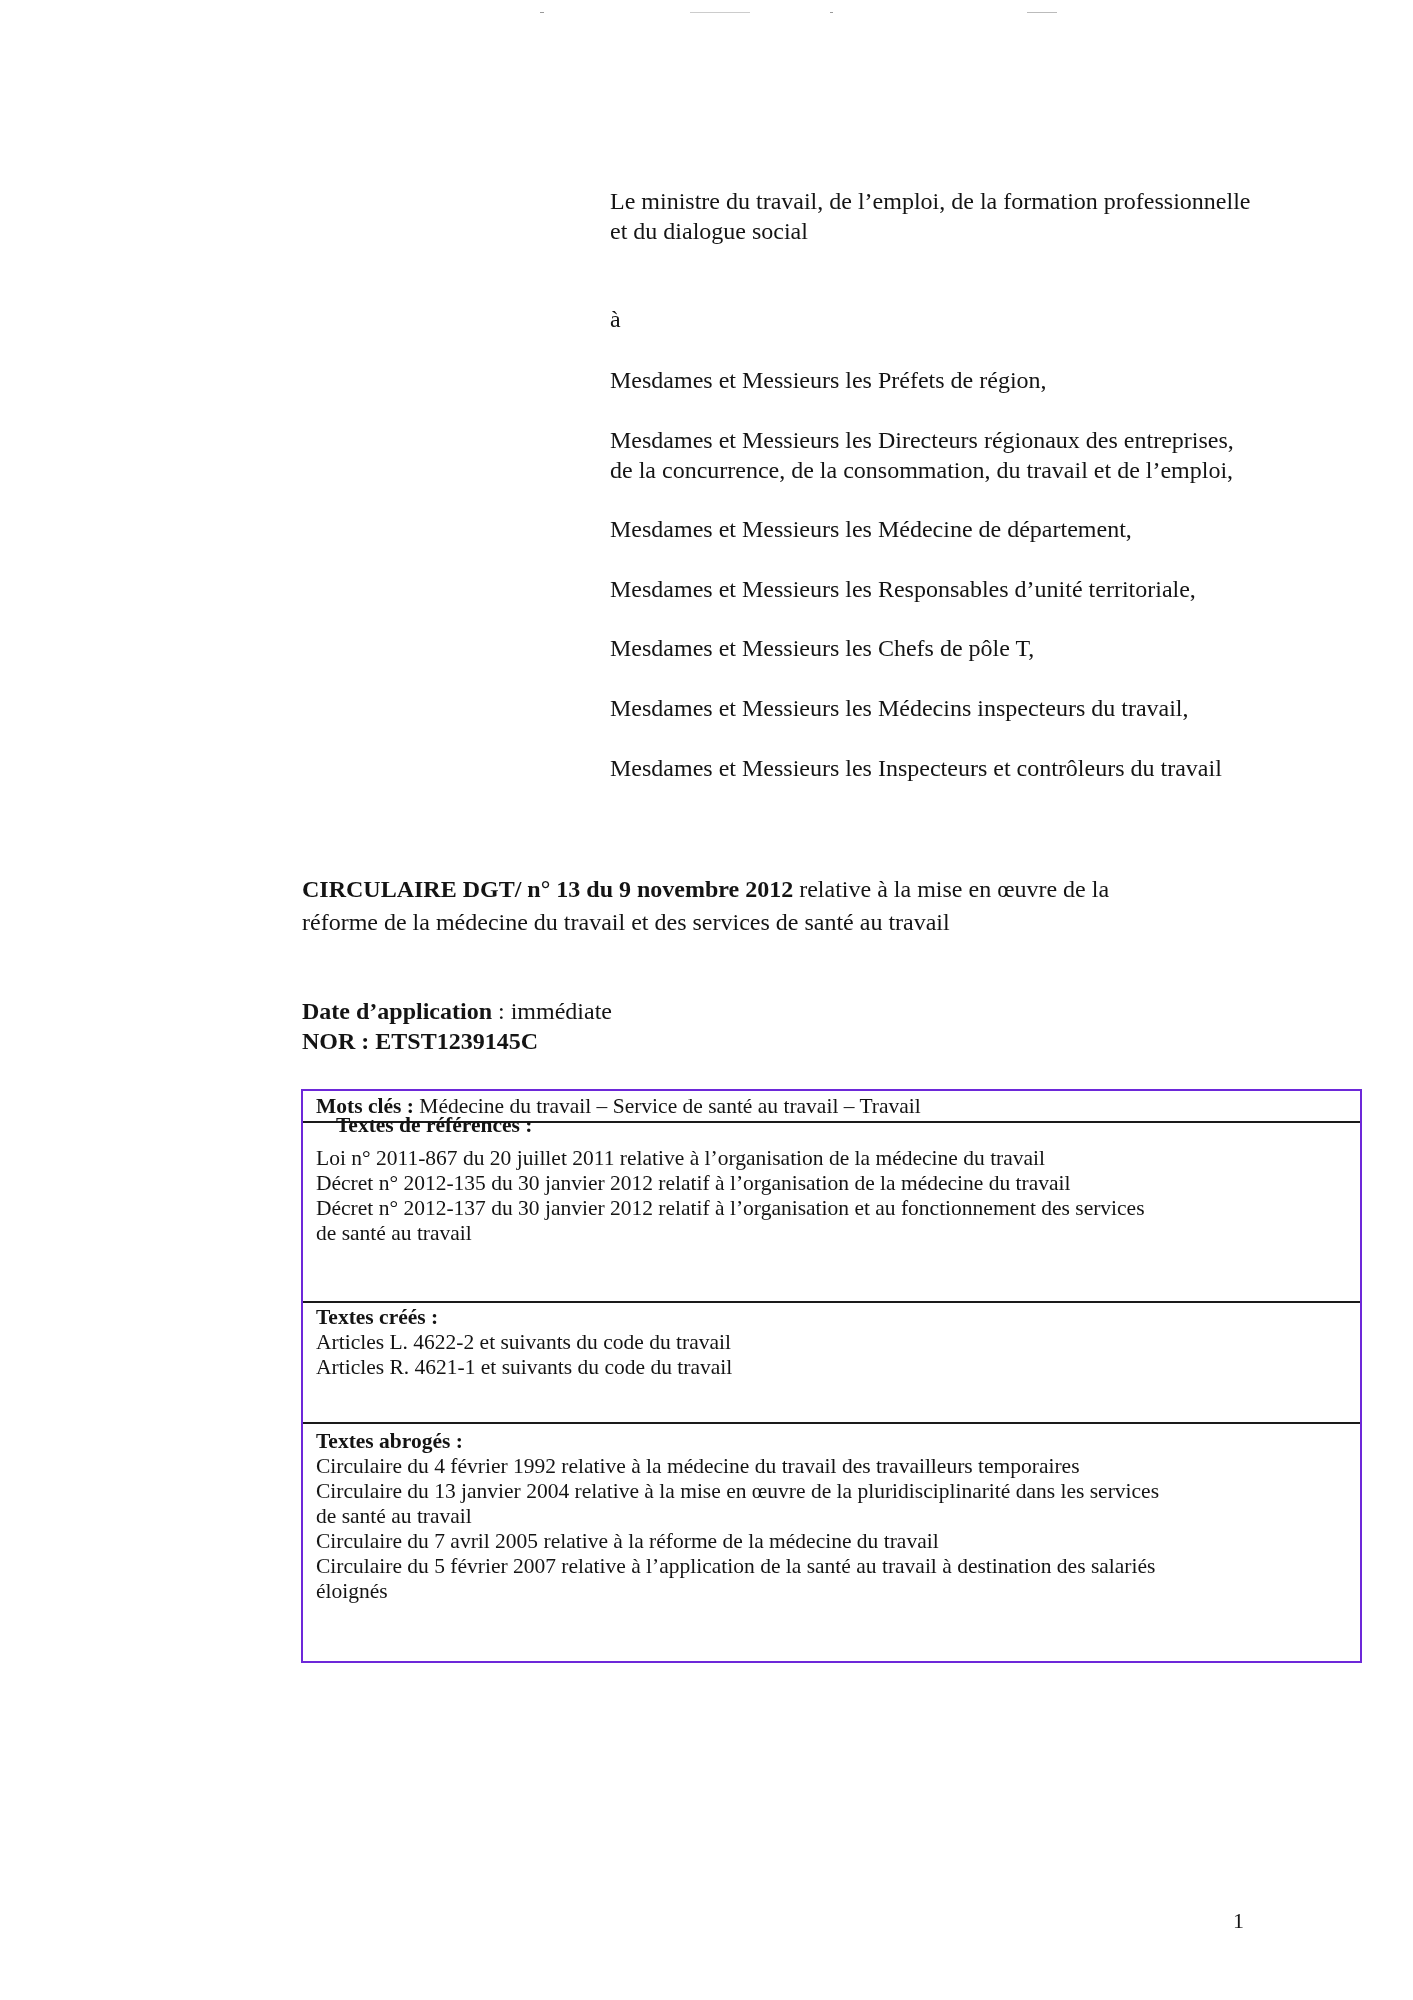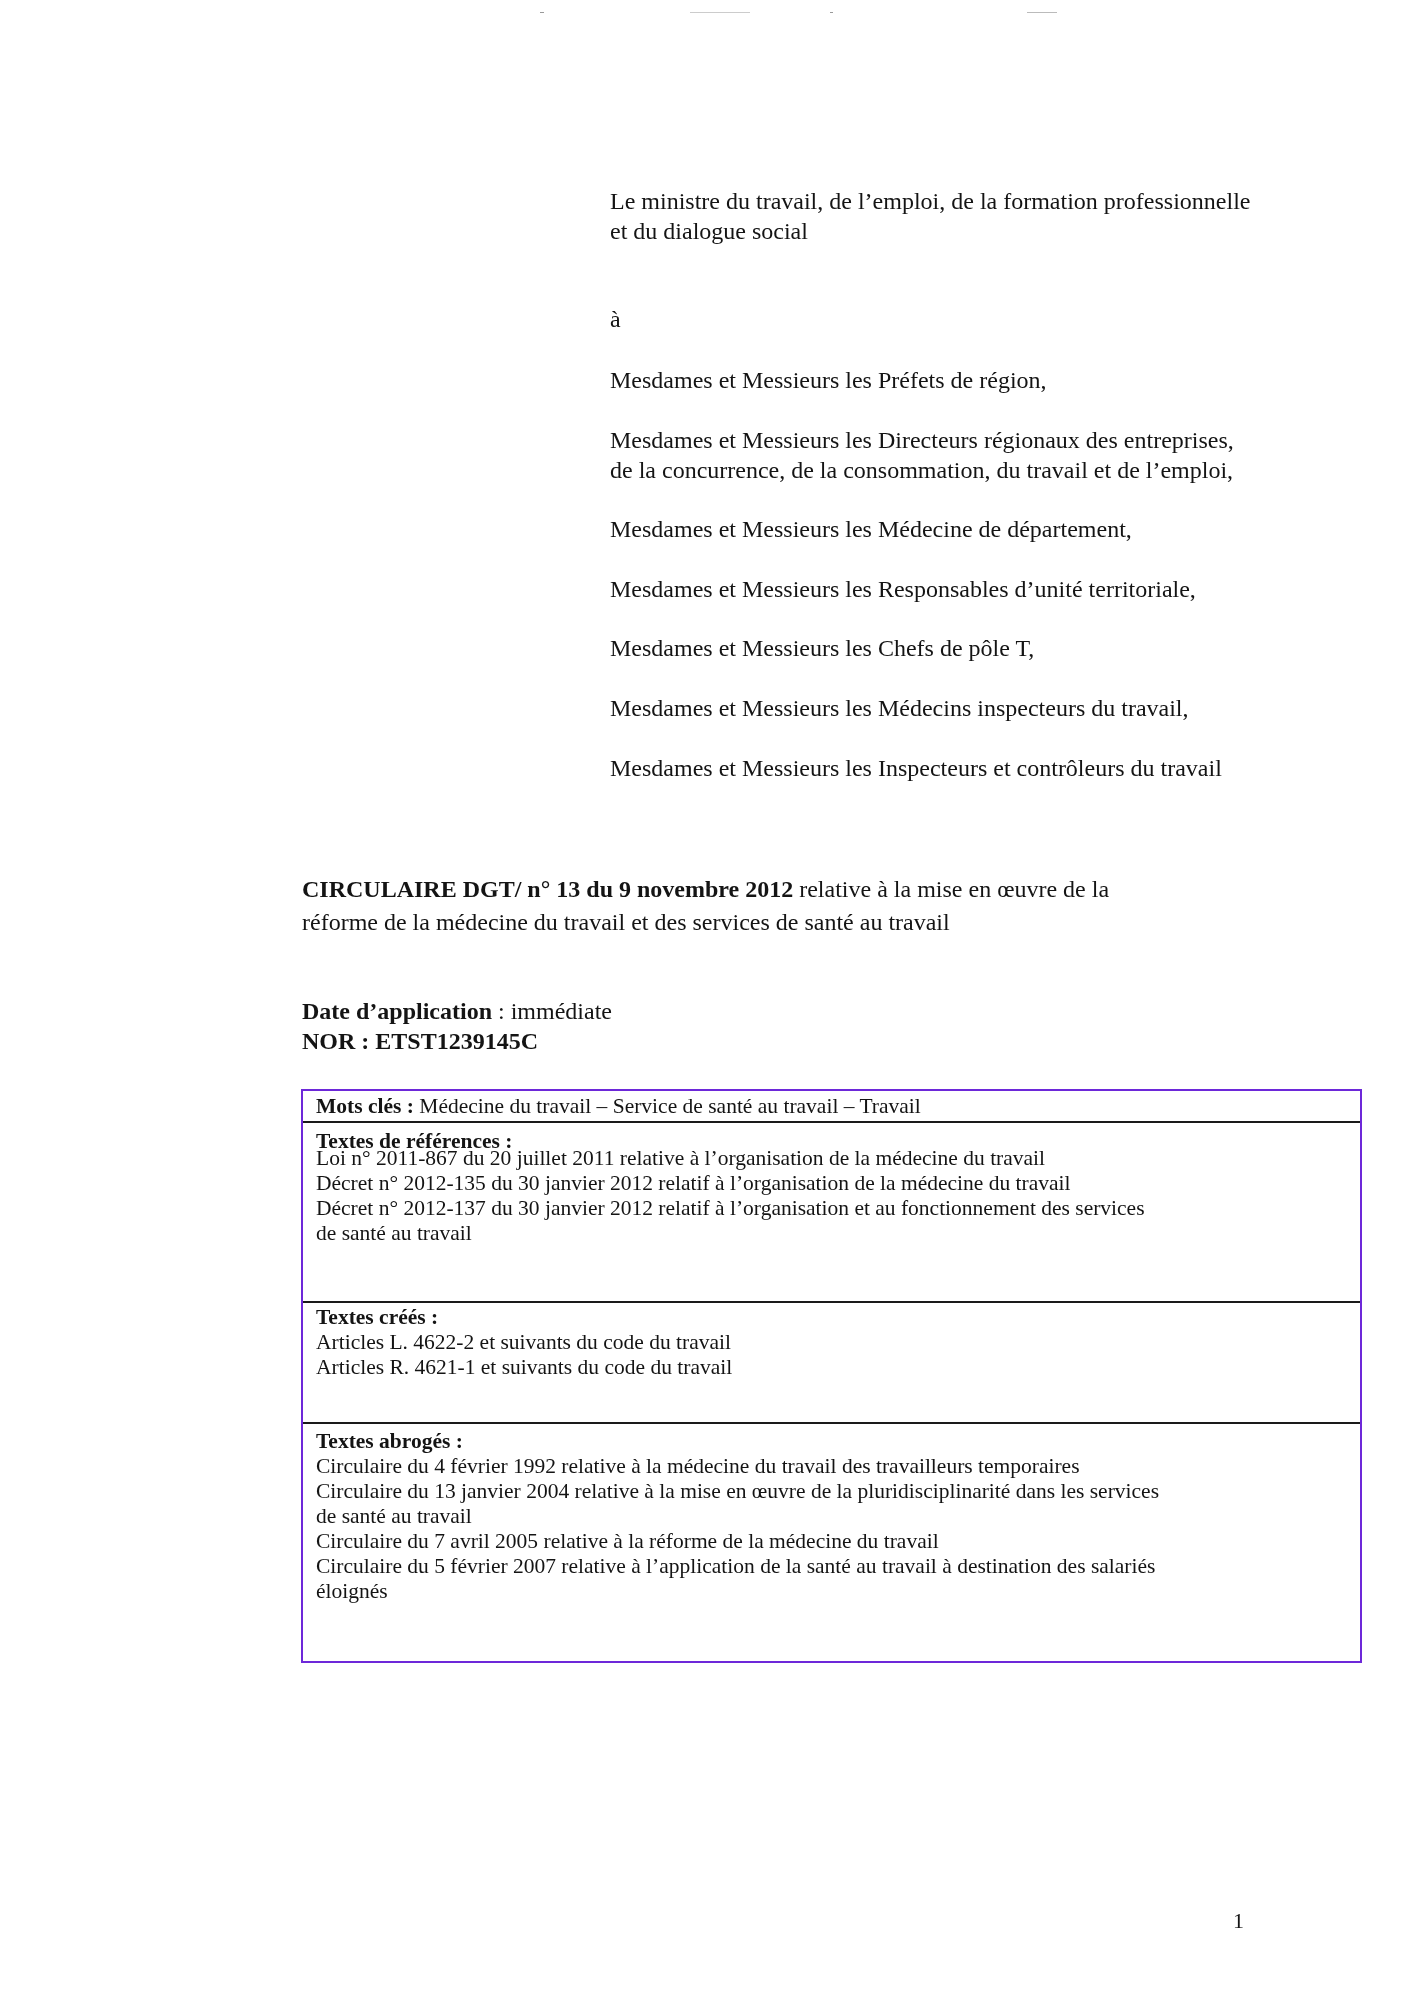--- a/index.html
+++ b/index.html
@@ -51,21 +51,21 @@
   <span class="b">Date d’application</span><span> : </span><span>immédiate</span>
 </div>
 <div class="line b" style="left:302px;top:1026px;">NOR : ETST1239145C</div>
 
 <div class="box">
   <div class="bline" style="top:3px;">
     <span class="b">Mots clés :</span><span> Médecine du travail – Service de santé au travail – Travail</span>
   </div>
   <div class="sep" style="top:30px;"></div>
 
-  <div class="bline b" style="top:38px;">Textes de références :</div>
+  <div class="bline b" style="top:22px;margin-left:20px;">Textes de références :</div>
   <div class="bline" style="top:55px;">Loi n° 2011-867 du 20 juillet 2011 relative à l’organisation de la médecine du travail</div>
   <div class="bline" style="top:80px;">Décret n° 2012-135 du 30 janvier 2012 relatif à l’organisation de la médecine du travail</div>
   <div class="bline" style="top:105px;">Décret n° 2012-137 du 30 janvier 2012 relatif à l’organisation et au fonctionnement des services</div>
   <div class="bline" style="top:130px;">de santé au travail</div>
   <div class="sep" style="top:210px;"></div>
 
   <div class="bline b" style="top:214px;">Textes créés :</div>
   <div class="bline" style="top:239px;">Articles L. 4622-2 et suivants du code du travail</div>
   <div class="bline" style="top:264px;">Articles R. 4621-1 et suivants du code du travail</div>
   <div class="sep" style="top:331px;"></div>

